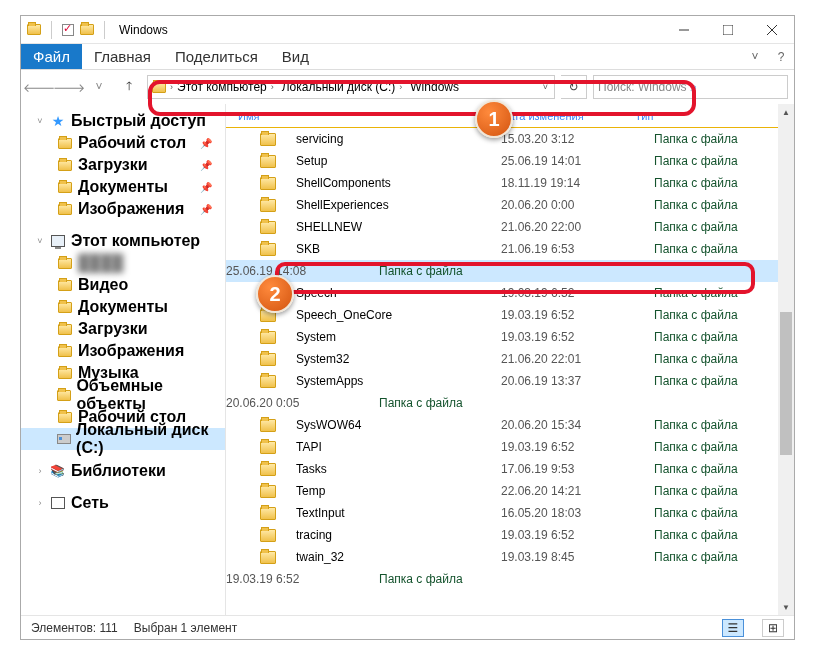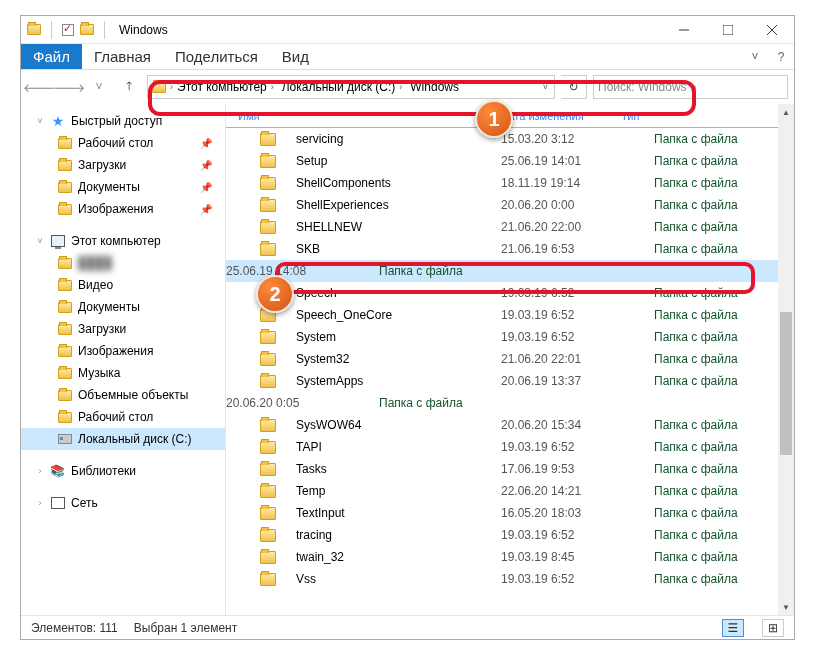--- a/index.html
+++ b/index.html
@@ -32,33 +32,33 @@
 .searchbox { width: 195px; height: 24px; border: 1px solid #ccc; display: flex; align-items: center; padding: 0 4px; color: #888; }
 .searchbox span { flex: 1; }
 .main { flex: 1; display: flex; overflow: hidden; position: relative; }
 .sidebar { width: 205px; border-right: 1px solid #e5e5e5; overflow-y: auto; padding: 6px 0; }
 .sb-group { margin-bottom: 10px; }
 .sb-item { height: 22px; display: flex; align-items: center; gap: 5px; padding: 0 4px 0 14px; cursor: pointer; position: relative; }
 .sb-item.selected { background: #cce8ff; }
 .sb-item.child { padding-left: 36px; }
 .sb-caret { width: 10px; color: #888; font-size: 9px; text-align: center; }
 .sb-icon { width: 16px; height: 16px; display: flex; align-items: center; justify-content: center; }
-.sb-label { font-size: 12px; color: #000; }
+.sb-label { font-size: 16px; color: #000; font-weight: bold; }
 .sb-pin { color: #888; font-size: 10px; margin-left: auto; margin-right: 8px; }
 .star { color: #3399ff; font-size: 14px; }
 .pc { width: 14px; height: 12px; border: 1px solid #555; background: #e8f0f8; position: relative; }
 .pc::after { content: ""; position: absolute; bottom: -3px; left: 3px; width: 6px; height: 2px; background: #888; }
 .drive { width: 14px; height: 10px; background: #ccc; border: 1px solid #888; position: relative; }
 .drive::after { content: ""; position: absolute; top: 2px; left: 1px; width: 3px; height: 3px; background: #4a90d9; }
 .net { width: 14px; height: 12px; border: 1px solid #555; background: #fff; }
 .content { flex: 1; display: flex; flex-direction: column; overflow: hidden; position: relative; }
 .headers { height: 24px; display: flex; align-items: center; border-bottom: 1px solid #eab308; color: #3b82f6; font-size: 11px; }
 .col-name { width: 275px; padding-left: 12px; }
 .col-date { width: 120px; }
-.col-type { flex: 1; }
+.col-type { flex: 1; margin-left: 14px; }
 .rows { flex: 1; overflow-y: auto; overflow-x: hidden; }
 .row { height: 22px; display: flex; align-items: center; cursor: pointer; }
 .row.selected { background: #cce8ff; }
 .row .c-name { width: 275px; padding-left: 34px; display: flex; align-items: center; gap: 20px; }
 .row .c-date { width: 120px; color: #555; }
 .row .c-type { flex: 1; color: #14532d; white-space: nowrap; overflow: hidden; margin-left: 33px; }
 .folder-ic { width: 16px; height: 13px; background: linear-gradient(#ffe9a6,#f0c14b); border: 1px solid #d4a017; border-radius: 1px; position: relative; flex-shrink: 0; }
 .folder-ic::before { content: ""; position: absolute; top: -3px; left: 0; width: 6px; height: 3px; background: #f0c14b; border: 1px solid #d4a017; border-bottom: none; }
 .status { height: 24px; border-top: 1px solid #e5e5e5; display: flex; align-items: center; padding: 0 10px; gap: 16px; font-size: 12px; color: #333; }
 .status-spacer { flex: 1; }
@@ -424,24 +424,20 @@
           </div>
           <div class="row">
             <div class="c-name">
               <span class="folder-ic"></span>
               <span>twain_32</span>
             </div>
             <div class="c-date">19.03.19 8:45</div>
             <div class="c-type">Папка с файла</div>
           </div>
           <div class="row">
-            <div class="c-name">
-              <span class="folder-ic"></span>
-              <span>Vss</span>
-            </div>
             <div class="c-date">19.03.19 6:52</div>
             <div class="c-type">Папка с файла</div>
           </div>
         </div>
       <div class="scrollbar">
         <div class="scroll-btn">▲</div>
         <div class="scroll-track">
             <div class="scroll-thumb"></div>
           </div>
         <div class="scroll-btn">▼</div>

